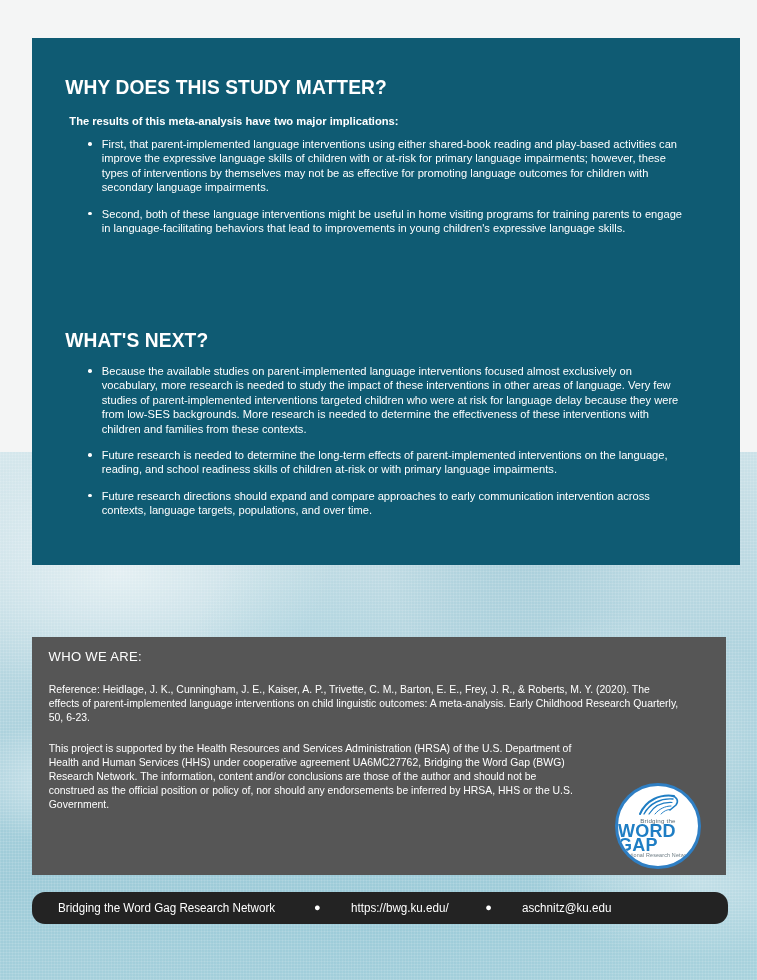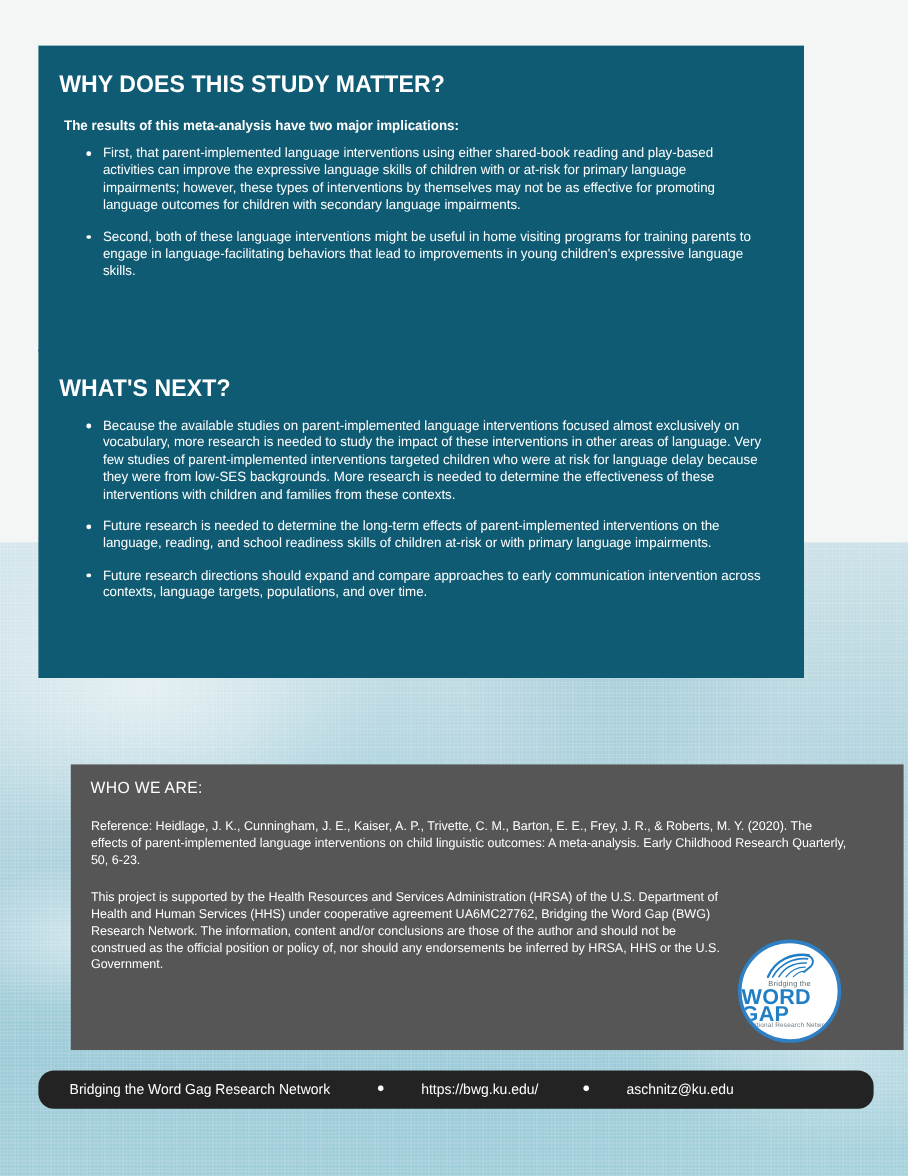--- a/index.html
+++ b/index.html
@@ -53,24 +53,24 @@
     background:
       radial-gradient(ellipse 180px 90px at 80px 330px, rgba(255,255,255,0.5), rgba(255,255,255,0) 70%),
       radial-gradient(ellipse 240px 110px at 700px 430px, rgba(255,255,255,0.35), rgba(255,255,255,0) 70%),
       radial-gradient(ellipse 160px 220px at 300px 240px, rgba(168,212,224,0.40), rgba(168,212,224,0) 72%);
   }
 
   
   .panel {
     position: absolute;
     left: 32px;
-    width: 638px;
+    width: 708px;
     background: #0f5b73;
     box-sizing: border-box;
-    padding: 0;
+    padding: 16px;
   }
   #panel-why  { top: 38px;  height: 255px; }
   #panel-next { top: 291px; height: 274px; }
 
   .panel-heading {
     color: #ffffff;
     font-size: 20px;
     font-weight: bold;
     letter-spacing: 0.1px;
     padding: 22px 0 0 18px;
@@ -119,21 +119,20 @@
 
   
   #box-who {
     position: absolute;
     left: 32px;
     top: 637px;
     width: 694px;
     height: 238px;
     background: #565656;
     box-sizing: border-box;
-    margin-left: 27px;
   }
   .who-heading {
     color: #ffffff;
     font-size: 13.5px;
     font-weight: normal;
     letter-spacing: 0.3px;
     padding: 12px 0 0 17px;
     margin: 0;
     transform: scaleX(0.97);
     transform-origin: left center;

